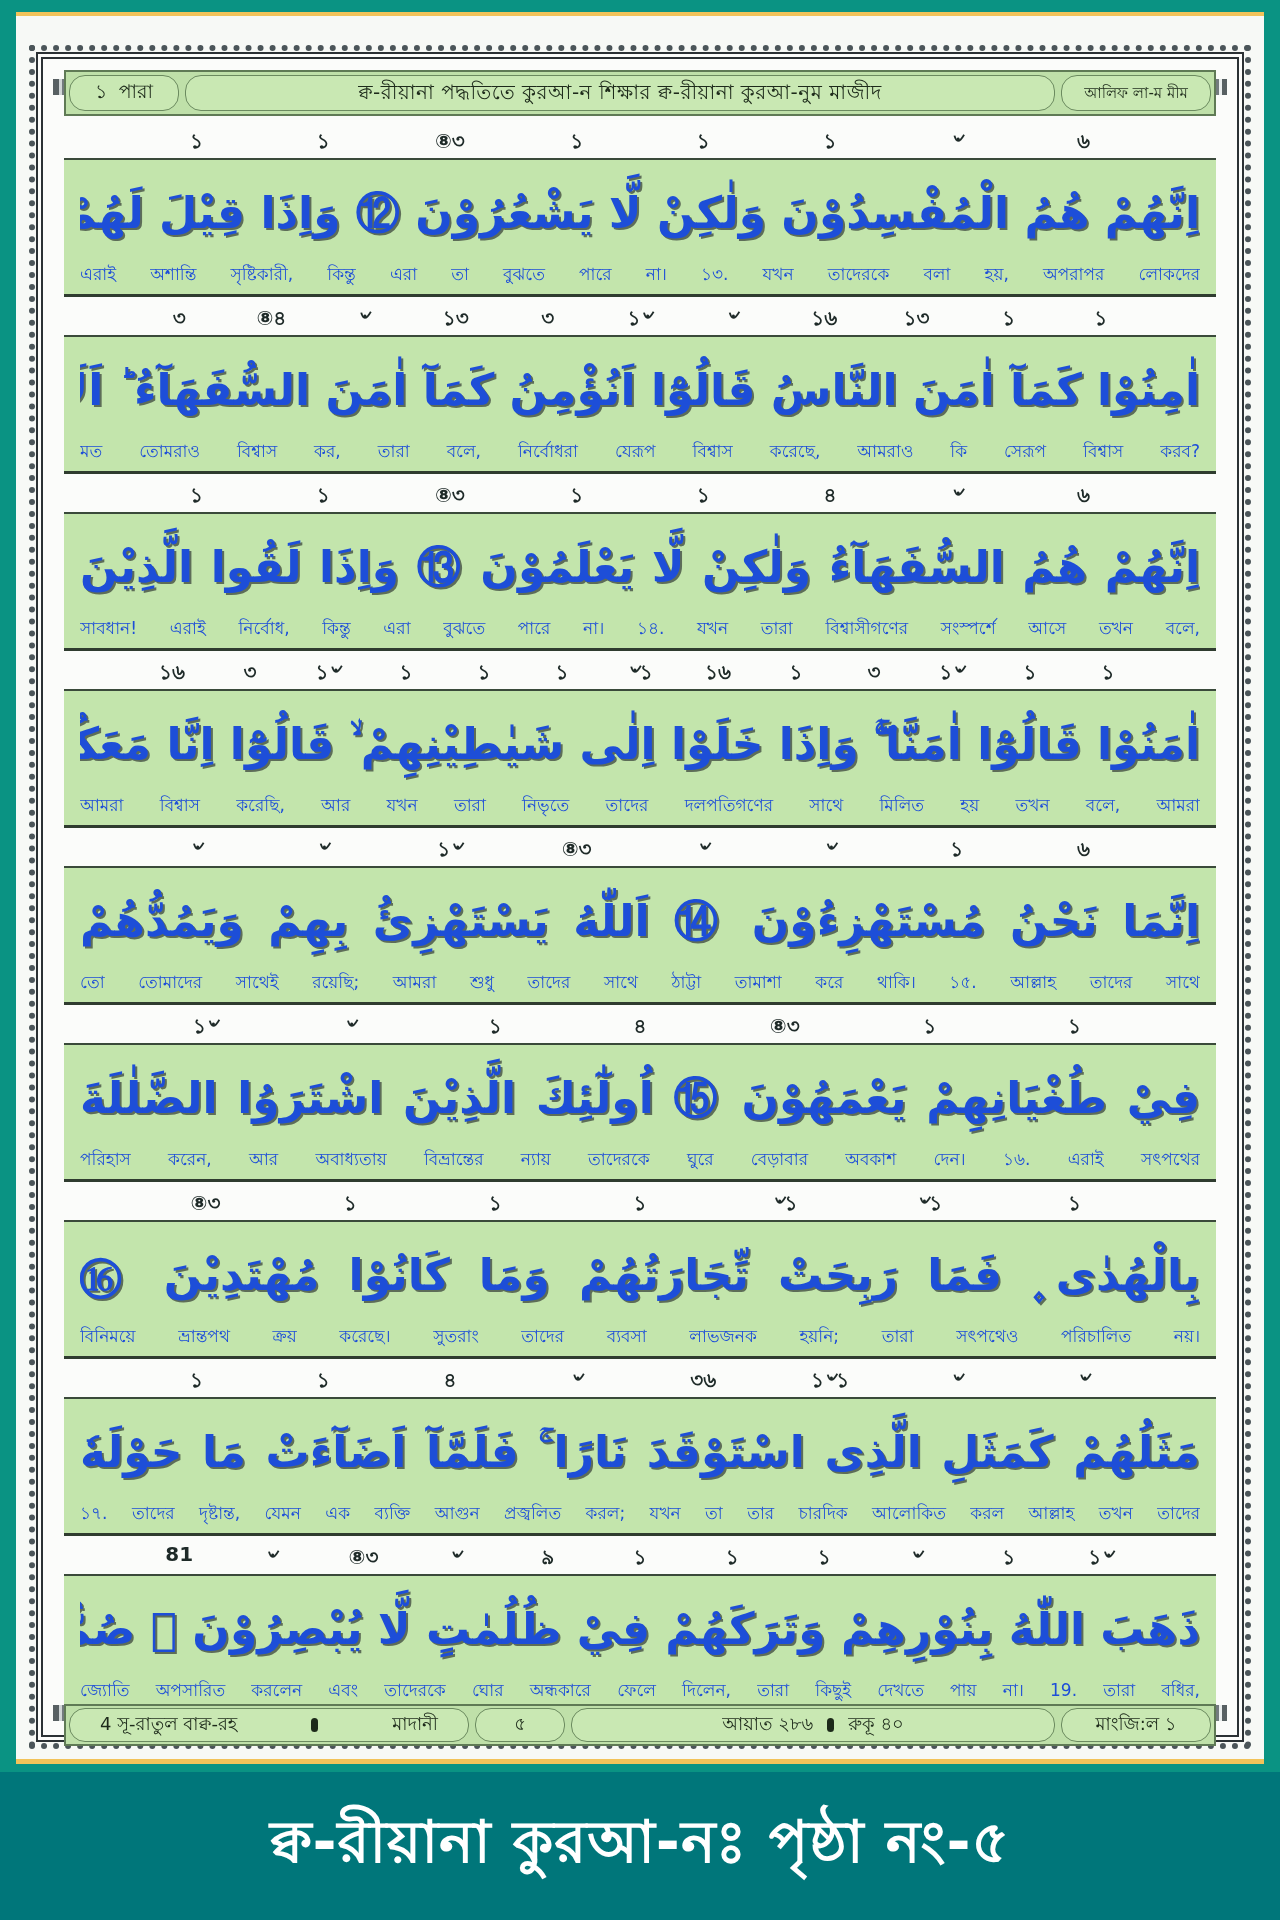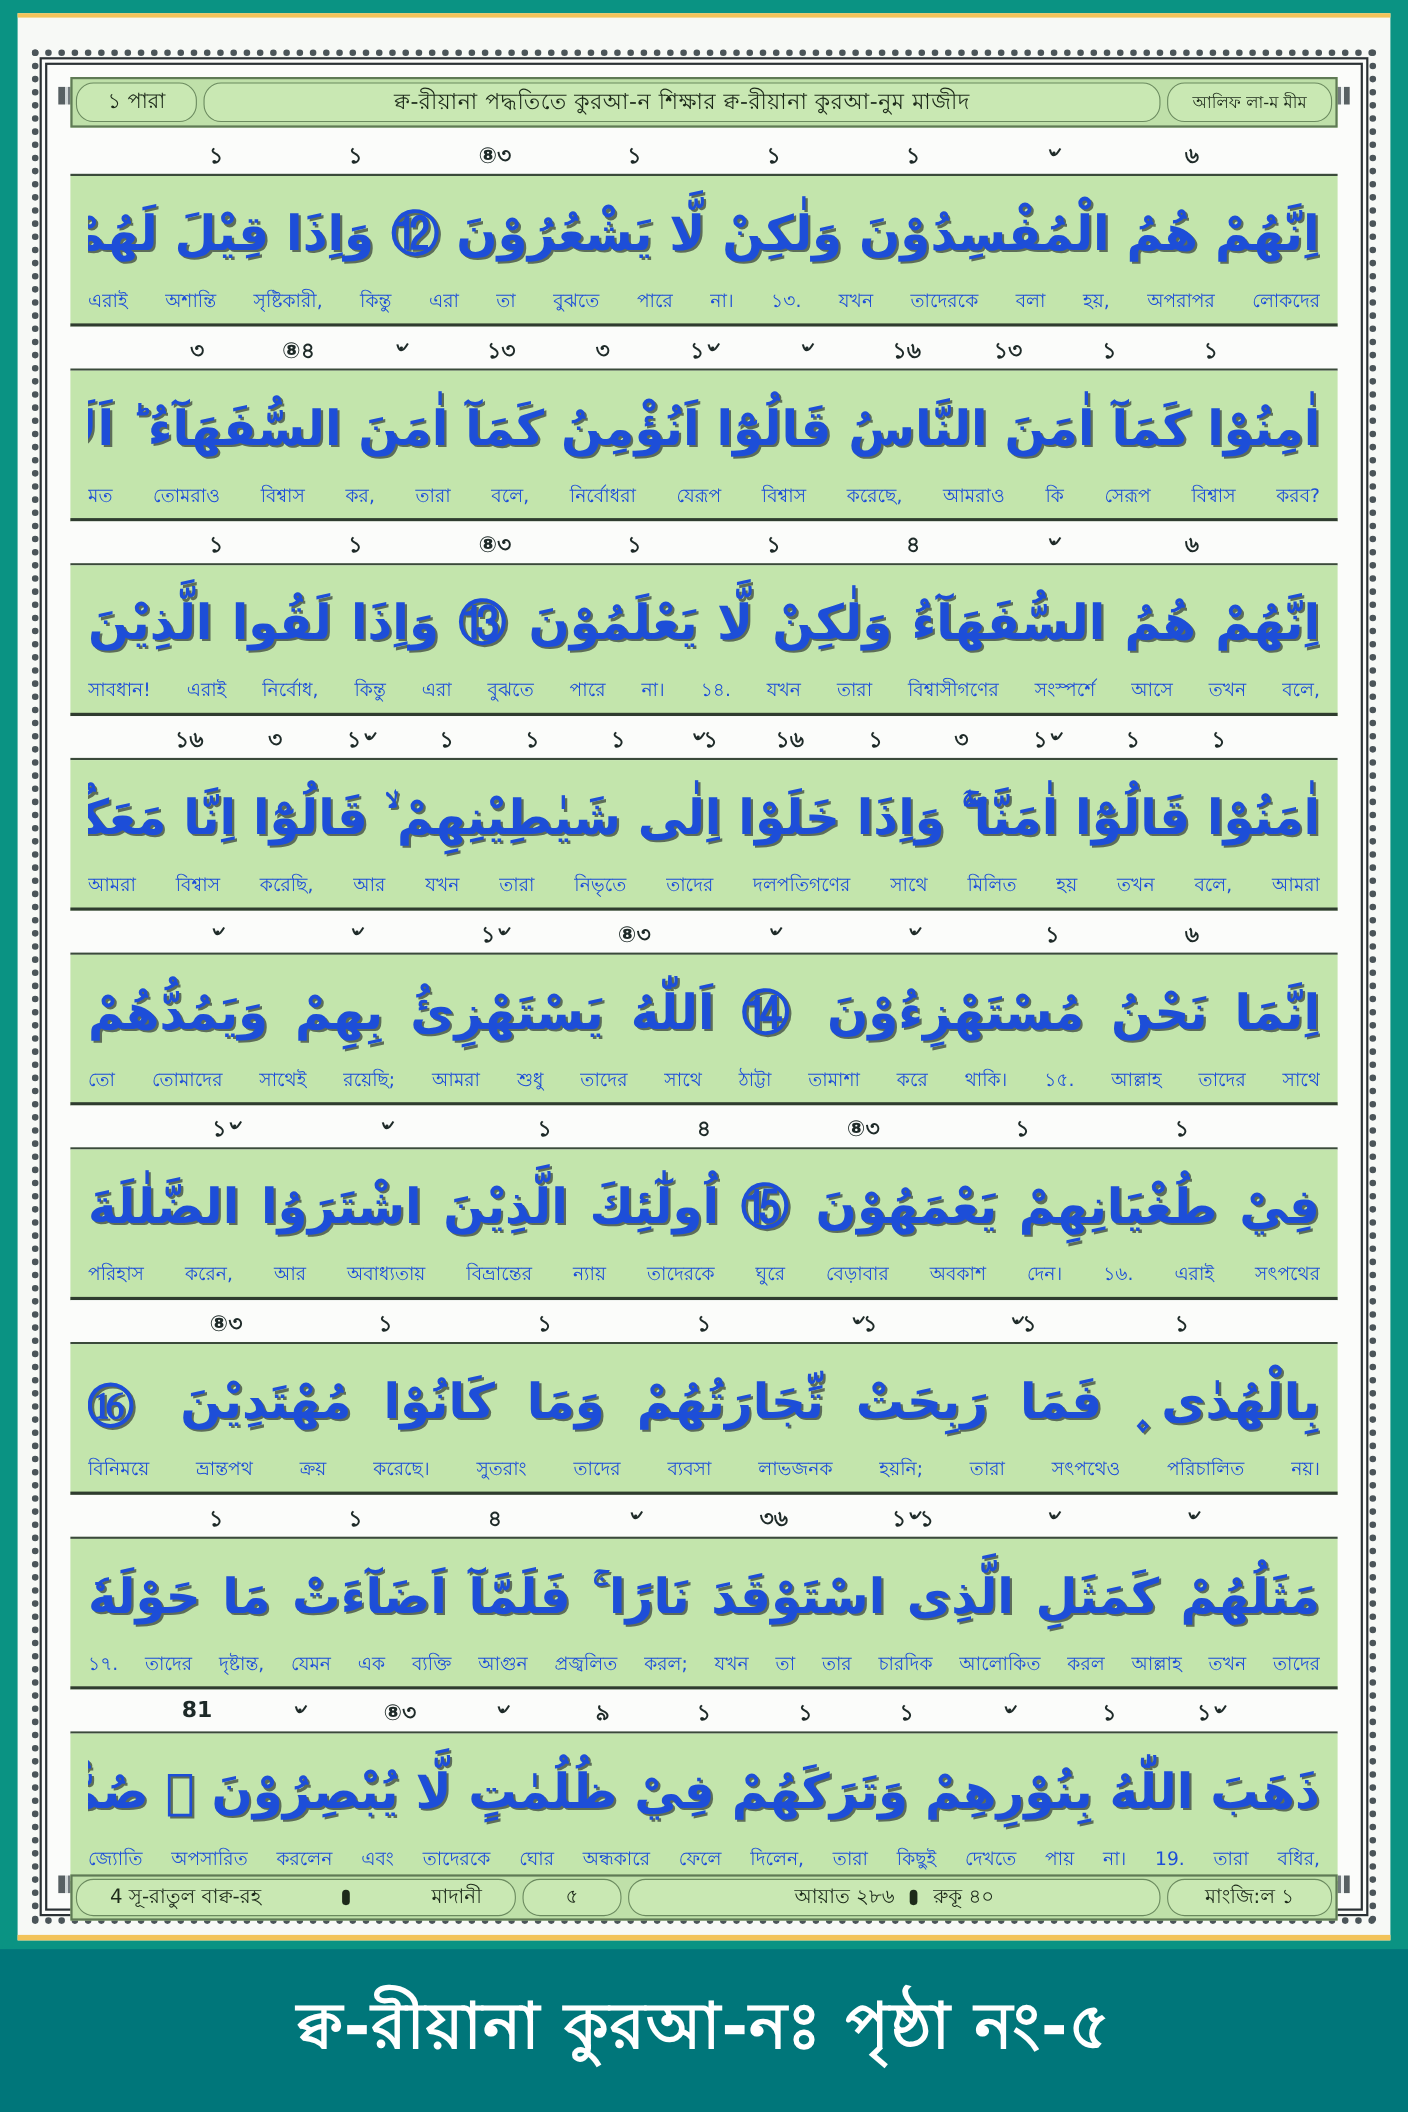--- a/index.html
+++ b/index.html
@@ -41,21 +41,21 @@
     .header {
       position: absolute; left: 48px; top: 54px; width: 1152px; height: 46px;
       background: #bfe0a9; border: 2px solid #5f7a55;
       display: flex; align-items: center;
     }
     .hcell {
       height: 36px; display: flex; align-items: center; justify-content: center;
       background: #c9e8b3; border: 1.5px solid #6b8a5f; border-radius: 16px;
       margin: 0 3px; color: #1d2a1a; font-size: 19px;
     }
-    .hcell.para { width: 110px; }
+    .hcell.para { width: 110px; font-family: Liberation Mono, monospace; }
     .hcell.title { flex: 1; font-size: 20px; letter-spacing: 0.5px; }
     .hcell.alif { width: 150px; font-size: 15px; }
 
     
     .rows { position: absolute; left: 48px; top: 104px; width: 1152px; }
     .tick-row {
       height: 40px; position: relative;
       border-bottom: 2px solid #3a4a3a;
       background: #fbfcfa;
     }

